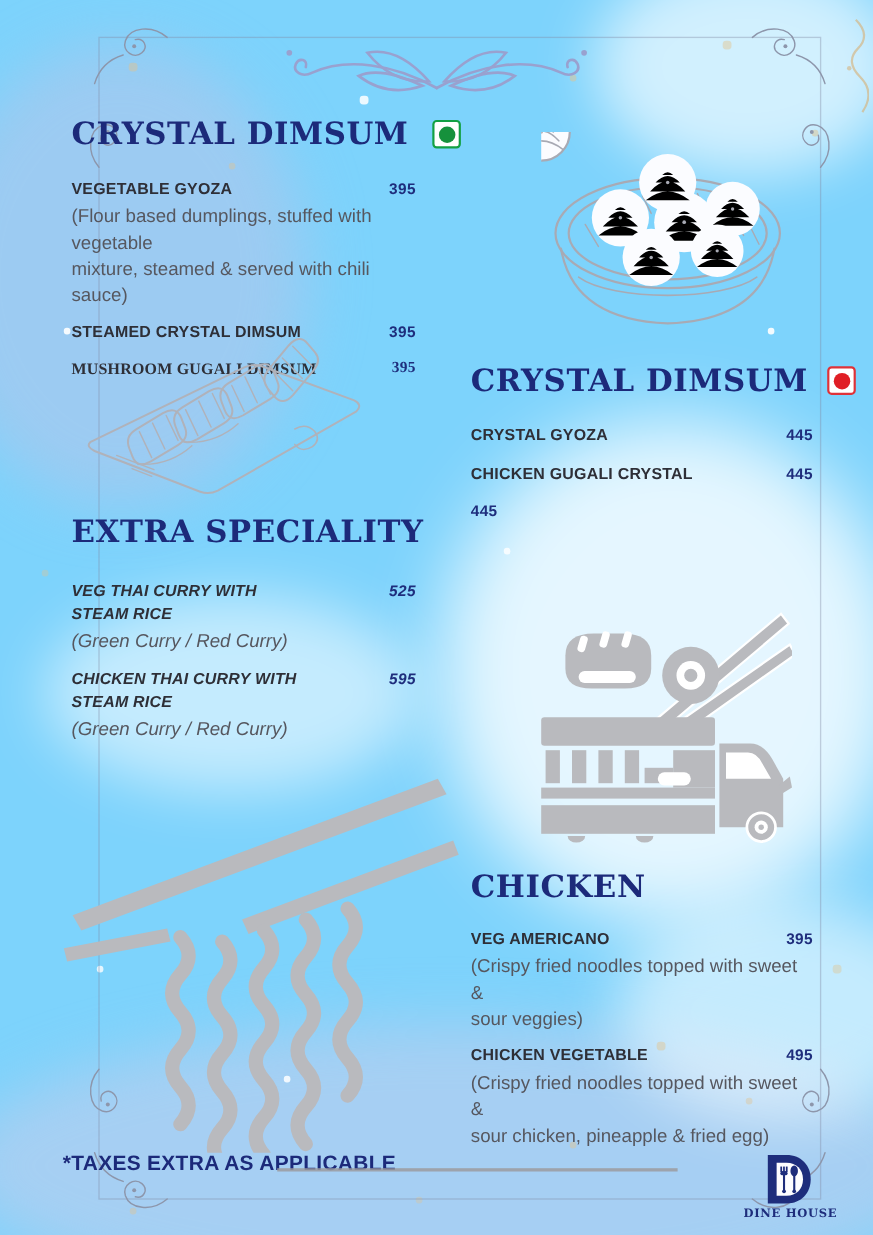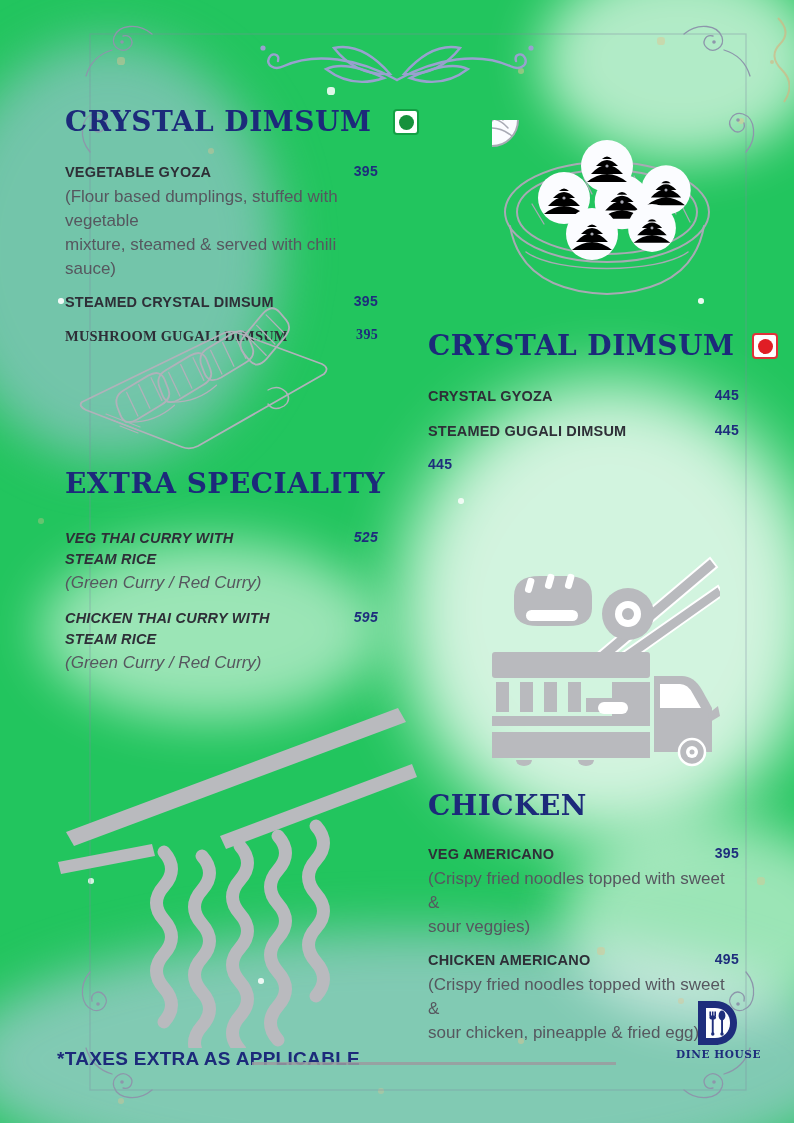--- a/index.html
+++ b/index.html
@@ -1,18 +1,18 @@
 <!DOCTYPE html>
 <html><head>
 <meta charset="utf-8">
 <style>
   html,body{margin:0;padding:0;background:#cfd6e8;}
   .page{
     position:relative;width:794px;height:1123px;margin:0 auto;overflow:hidden;
-    background:#22c55e;
+    background:#7dd3fc;
     font-family:"Liberation Sans",sans-serif;
   }
   .patch{position:absolute;border-radius:50%;filter:blur(26px);pointer-events:none;}
   .p1{left:-60px;top:40px;width:340px;height:420px;background:rgba(183,197,233,.55);}
   .p2{left:400px;top:380px;width:420px;height:460px;background:rgba(255,255,255,.8);filter:blur(34px);}
   .p3{left:-40px;top:930px;width:900px;height:260px;background:rgba(193,205,237,.6);}
   .p4{left:540px;top:-40px;width:280px;height:200px;background:rgba(255,255,255,.65);}
   .p5{left:40px;top:540px;width:340px;height:180px;background:rgba(255,255,255,.55);}
   .p6{left:560px;top:820px;width:300px;height:200px;background:rgba(255,255,255,.55);}
   .speckles{position:absolute;left:0;top:0;width:2px;height:2px;border-radius:50%;
@@ -45,21 +45,21 @@
   .menu-item{margin-top:11px;}
   .menu-item:first-child{margin-top:0;}
   .row{display:flex;justify-content:space-between;align-items:flex-start;}
   .item-name{font-weight:700;font-size:14.5px;color:#2e2f37;letter-spacing:.2px;
     line-height:1.42;white-space:pre-line;}
   .item-price{font-weight:700;font-size:14px;color:#1e2d7c;letter-spacing:.3px;padding-top:1px;}
   .item-desc{font-size:17px;color:#56575f;line-height:1.42;white-space:pre-line;margin-top:2px;}
   .tax-note{position:absolute;left:57px;top:1048px;font-weight:700;font-size:19px;
     color:#1c2a7a;letter-spacing:.3px;}
   .rule{position:absolute;left:252px;top:1062px;width:364px;height:3px;background:#9b9b9f;opacity:.85;}
-  .logo-block{position:absolute;left:676px;top:1000px;width:80px;text-align:left;}
+  .logo-block{position:absolute;left:676px;top:1049px;width:80px;text-align:left;}
   .brand-name{font-family:"DejaVu Serif","Liberation Serif",serif;font-weight:700;
     font-size:10.5px;color:#1e2d7c;letter-spacing:.6px;margin-top:2px;white-space:nowrap;}
   svg{display:block;}
 </style>
 </head>
 <body>
 
 <div class="page">
 
   <div class="patch p1"></div>
@@ -225,21 +225,21 @@
     </div>
     <div class="items" style="margin-top:26px;">
       <div class="menu-item">
         <div class="row">
           <div class="item-name">CRYSTAL GYOZA</div>
           <div class="item-price">445</div>
         </div>
       </div>
       <div class="menu-item" style="margin-top:14px;">
         <div class="row">
-          <div class="item-name">STEAMED GUGALI DIMSUM</div>
+          <div class="item-name">CHICKEN GUGALI CRYSTAL</div>
           <div class="item-price">445</div>
         </div>
       </div>
       <div class="menu-item" style="margin-top:14px;">
         <div class="row">
           <div class="item-price">445</div>
         </div>
       </div>
     </div>
   </div>
@@ -285,21 +285,21 @@
       <div class="menu-item">
         <div class="row">
           <div class="item-name">VEG AMERICANO</div>
           <div class="item-price">395</div>
         </div>
         <div class="item-desc">(Crispy fried noodles topped with sweet &amp;
 sour veggies)</div>
       </div>
       <div class="menu-item">
         <div class="row">
-          <div class="item-name">CHICKEN AMERICANO</div>
+          <div class="item-name">CHICKEN VEGETABLE</div>
           <div class="item-price">495</div>
         </div>
         <div class="item-desc">(Crispy fried noodles topped with sweet &amp;
 sour chicken, pineapple &amp;  fried egg)</div>
       </div>
     </div>
   </div>
 
   <div class="tax-note">*TAXES EXTRA AS APPLICABLE</div>
   <div class="rule"></div>

